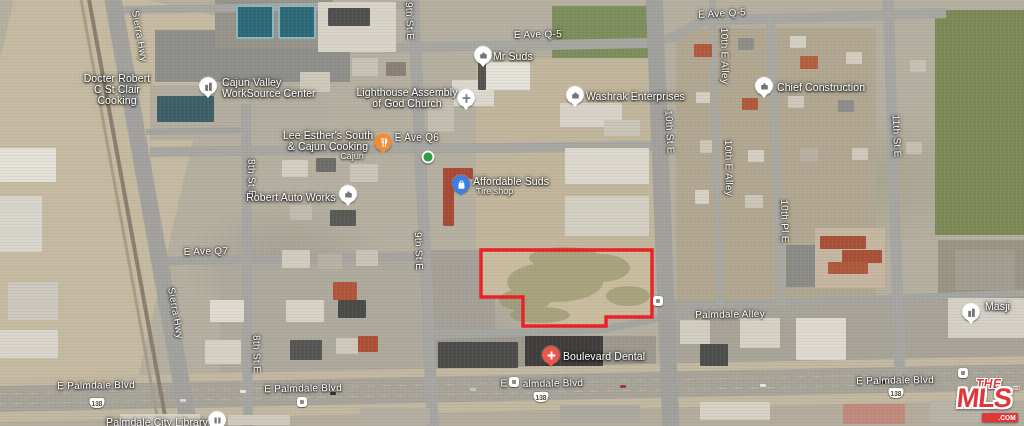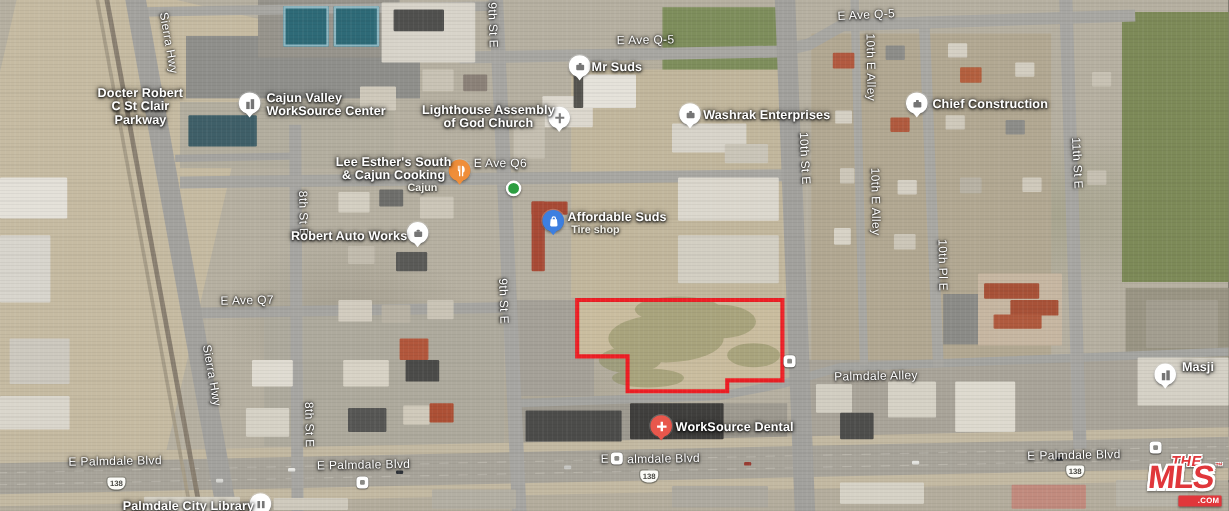--- a/index.html
+++ b/index.html
@@ -14,23 +14,23 @@
     radial-gradient(180px 100px at 86% 42%, rgba(128,134,92,.25), transparent 70%),
     radial-gradient(140px 90px at 45% 80%, rgba(140,132,112,.25), transparent 70%);}
   .grain{position:absolute;inset:0;pointer-events:none;background-image:
     repeating-linear-gradient(0deg, rgba(0,0,0,.045) 0 1px, transparent 1px 3px),
     repeating-linear-gradient(90deg, rgba(255,255,255,.04) 0 1px, transparent 1px 4px);}
   .rows{background-image:repeating-linear-gradient(90deg, rgba(0,0,0,.18) 0 2px, transparent 2px 9px);}
   .court{box-shadow:inset 0 0 0 2px rgba(190,225,235,.65);}
   .street-label{position:absolute;white-space:nowrap;color:#fff;font-size:10px;letter-spacing:.3px;
     transform:translate(-50%,-50%) rotate(var(--r,0deg));
     text-shadow:0 0 2px rgba(0,0,0,.95),0 0 4px rgba(0,0,0,.55),0 1px 2px rgba(0,0,0,.6);}
-  .poi-line{position:absolute;white-space:nowrap;color:#fff;font-size:10.5px;font-weight:700;letter-spacing:.1px;
+  .poi-line{position:absolute;white-space:nowrap;color:#fff;font-size:10.5px;font-weight:400;letter-spacing:.1px;
     text-shadow:0 1px 2px rgba(0,0,0,.9),0 0 3px rgba(0,0,0,.85),0 0 5px rgba(0,0,0,.5);cursor:pointer;}
-  .poi-sub{position:absolute;white-space:nowrap;color:#f2f1ea;font-size:9px;font-weight:700;
+  .poi-sub{position:absolute;white-space:nowrap;color:#f2f1ea;font-size:9px;font-weight:400;
     text-shadow:0 1px 2px rgba(0,0,0,.9),0 0 3px rgba(0,0,0,.8);}
   .ctr{transform:translate(-50%,-50%);} .lft{transform:translate(0,-50%);}
   .poi-marker{position:absolute;width:18px;height:18px;border-radius:50%;background:var(--mc,#fff);
     box-shadow:0 1px 2px rgba(0,0,0,.55),0 0 0 1px rgba(255,255,255,.25);
     display:flex;align-items:center;justify-content:center;transform:translate(-50%,-50%);cursor:pointer;}
   .poi-marker::after{content:'';position:absolute;bottom:-7px;left:50%;margin-left:-4px;
     border:4px solid transparent;border-top:5px solid var(--mc,#fff);}
   .poi-marker.dot{width:13px;height:13px;border:2px solid #fff;box-shadow:0 1px 2px rgba(0,0,0,.5);}
   .poi-marker.dot::after{display:none;}
   .shield{position:absolute;min-width:15px;height:10px;padding:0 2px;background:#fbfbf7;color:#4a4a45;
@@ -234,21 +234,21 @@
           <svg width="11" height="11" viewBox="0 0 10 10" fill="#757575">
             <rect x="2" y="3.5" width="2.6" height="5.5"></rect>
             <rect x="5.4" y="1.5" width="2.6" height="7.5"></rect>
           </svg>
         </span>
       </div>
       <div class="poi-line lft" style="left: 222px; top: 82px;">Cajun Valley</div>
       <div class="poi-line lft" style="left: 222px; top: 93px;">WorkSource Center</div>
       <div class="poi-line ctr" style="left: 117px; top: 78px;">Docter Robert</div>
       <div class="poi-line ctr" style="left: 117px; top: 89px;">C St Clair</div>
-      <div class="poi-line ctr" style="left: 117px; top: 100px;">Parkway</div>
+      <div class="poi-line ctr" style="left: 117px; top: 100px;">Cooking</div>
       <div class="poi-marker" style="left: 483px; top: 55px; --mc: #ffffff;">
         <span style="display: flex; color: rgb(117, 117, 117);">
           <svg width="11" height="11" viewBox="0 0 10 10" fill="#757575">
             <rect x="2" y="3.6" width="6" height="4.2" rx="0.8"></rect>
             <rect x="3.9" y="2.2" width="2.2" height="1.6" rx="0.5"></rect>
           </svg>
         </span>
       </div>
       <div class="poi-line lft" style="left: 493px; top: 56px;">Mr Suds</div>
       <div class="poi-marker" style="left: 575px; top: 95px; --mc: #ffffff;">
@@ -308,21 +308,21 @@
         </span>
       </div>
       <div class="poi-line lft" style="left: 777px; top: 87px;">Chief Construction</div>
       <div class="poi-marker" style="left: 551px; top: 355px; --mc: #e8574c;">
         <span style="display: flex; color: rgb(255, 255, 255);">
           <svg width="11" height="11" viewBox="0 0 10 10" fill="#ffffff">
             <path d="M4.1 1.4h1.8v2.7h2.7v1.8H5.9v2.7H4.1V5.9H1.4V4.1h2.7z"></path>
           </svg>
         </span>
       </div>
-      <div class="poi-line lft" style="left: 563px; top: 356px;">WorkSource Dental</div>
+      <div class="poi-line lft" style="left: 563px; top: 356px;">Boulevard Dental</div>
       <div class="poi-marker" style="left: 971px; top: 312px; --mc: #ffffff;">
         <span style="display: flex; color: rgb(117, 117, 117);">
           <svg width="11" height="11" viewBox="0 0 10 10" fill="#757575">
             <rect x="2" y="3.5" width="2.6" height="5.5"></rect>
             <rect x="5.4" y="1.5" width="2.6" height="7.5"></rect>
           </svg>
         </span>
       </div>
       <div class="poi-line lft" style="left: 985px; top: 306px;">Masji</div>
       <div class="poi-line lft" style="left: 1032px; top: 318px; padding-left: 32px;">Anten</div>

